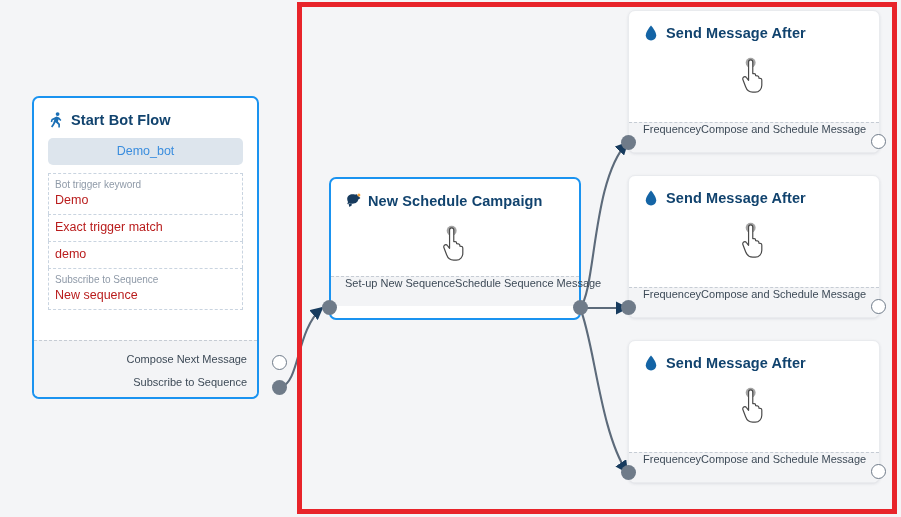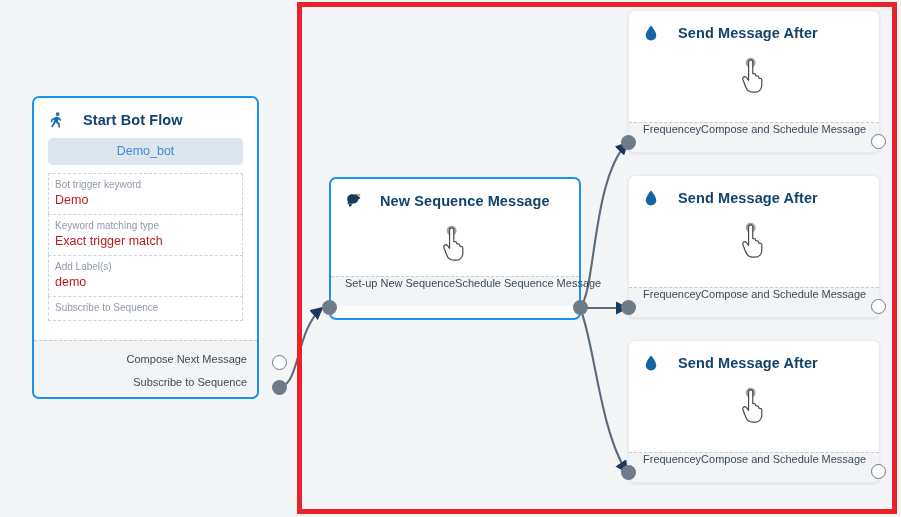--- a/index.html
+++ b/index.html
@@ -56,21 +56,21 @@
     box-shadow: none;
   }
   .node.plain-node {
     border: 1px solid #e9ebee;
     box-shadow: 0 1px 3px rgba(16,30,54,0.10);
   }
 
   .node-header {
     display: flex;
     align-items: center;
-    gap: 19px;
+    gap: 7px;
     padding: 13px 14px 6px 14px;
     font-size: 14.5px;
     font-weight: bold;
     color: #11436e;
     letter-spacing: 0.1px;
   }
   .node-header .hdr-icon {
     display: inline-flex;
     align-items: center;
     justify-content: center;
@@ -206,29 +206,28 @@
     <div class="bot-pill">
       <span>Demo_bot</span>
     </div>
 
     <div class="fields">
       <div class="field">
         <div class="field-label">Bot trigger keyword</div>
         <div class="field-value">Demo</div>
       </div>
       <div class="field">
-        <div class="field-label">Keyword matching type</div>
         <div class="field-value">Exact trigger match</div>
       </div>
       <div class="field">
-        <div class="field-label">Add Label(s)</div>
         <div class="field-value">demo</div>
       </div>
       <div class="field">
         <div class="field-label">Subscribe to Sequence</div>
+        <div class="field-value">New sequence</div>
       </div>
     </div>
 
     <div class="node-footer" style="position:absolute; left:0; right:0; bottom:0; height:57px; padding-top:6px;">
       <div class="footer-row">
         <span>Compose Next Message</span>
       </div>
       <div class="footer-row">
         <span>Subscribe to Sequence</span>
       </div>
@@ -241,21 +240,21 @@
   <div class="node selected-node" style="left:329px; top:177px; width:252px; height:143px;">
     <div class="node-header">
       <span class="hdr-icon">
         <svg width="16" height="15" viewBox="0 0 16 15">
           <path d="M2.2 6.0 C2.2 3.3 4.6 1.3 7.6 1.3 C10.9 1.3 13.3 3.3 13.3 6.0 C13.3 8.7 10.9 10.7 7.6 10.7 C6.6 10.7 5.7 10.5 4.9 10.2 L2.2 11.2 L3.0 8.9 C2.5 8.1 2.2 7.1 2.2 6.0 Z" fill="#173b5e"></path>
           <path d="M11.2 1.0 L15.4 5.0 L13.6 6.5 L9.5 2.4 Z" fill="#173b5e"></path>
           <circle cx="13.9" cy="2.1" r="1.5" fill="#f2a23c"></circle>
           <path d="M3.6 11.0 L6.4 10.1 L6.9 12.2 L4.4 13.9 Z" fill="#173b5e"></path>
         </svg>
       </span>
-      <span>New Sequence Message</span>
+      <span>New Schedule Campaign</span>
     </div>
 
     <div class="node-body" style="height:58px;">
       <span>
         <svg class="cursor-glyph" viewBox="0 0 40 42">
           <circle cx="16.5" cy="7" r="5.2" fill="#5a5a5a" opacity="0.55"></circle>
           <circle cx="16.5" cy="7" r="2.6" fill="#2b2b2b" opacity="0.85"></circle>
           <path d="M14.3 6.2 C14.3 4.9 15.3 4.0 16.5 4.0 C17.7 4.0 18.7 4.9 18.7 6.2
                    L18.7 18.5 L20.2 18.5 C21.0 18.5 21.7 19.1 21.7 19.9 L21.7 20.6
                    L23.6 20.8 C24.5 20.9 25.1 21.6 25.1 22.4 L25.1 23.2

